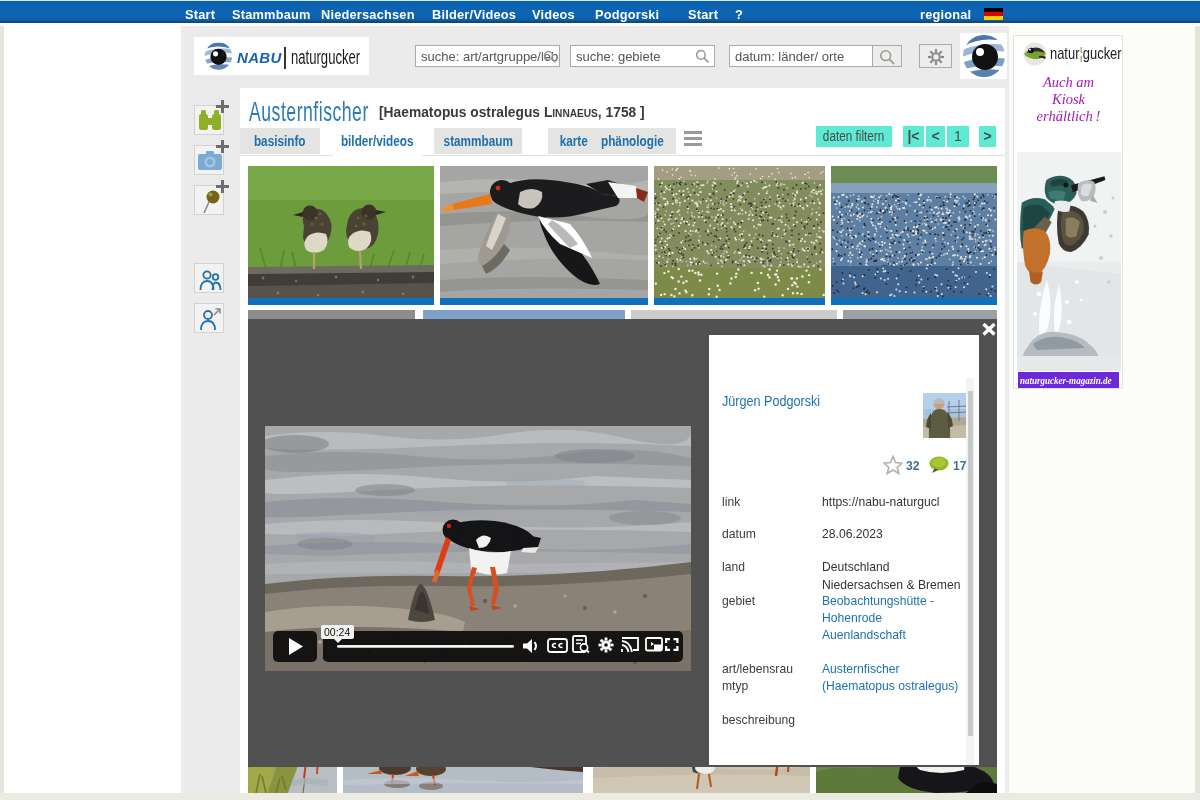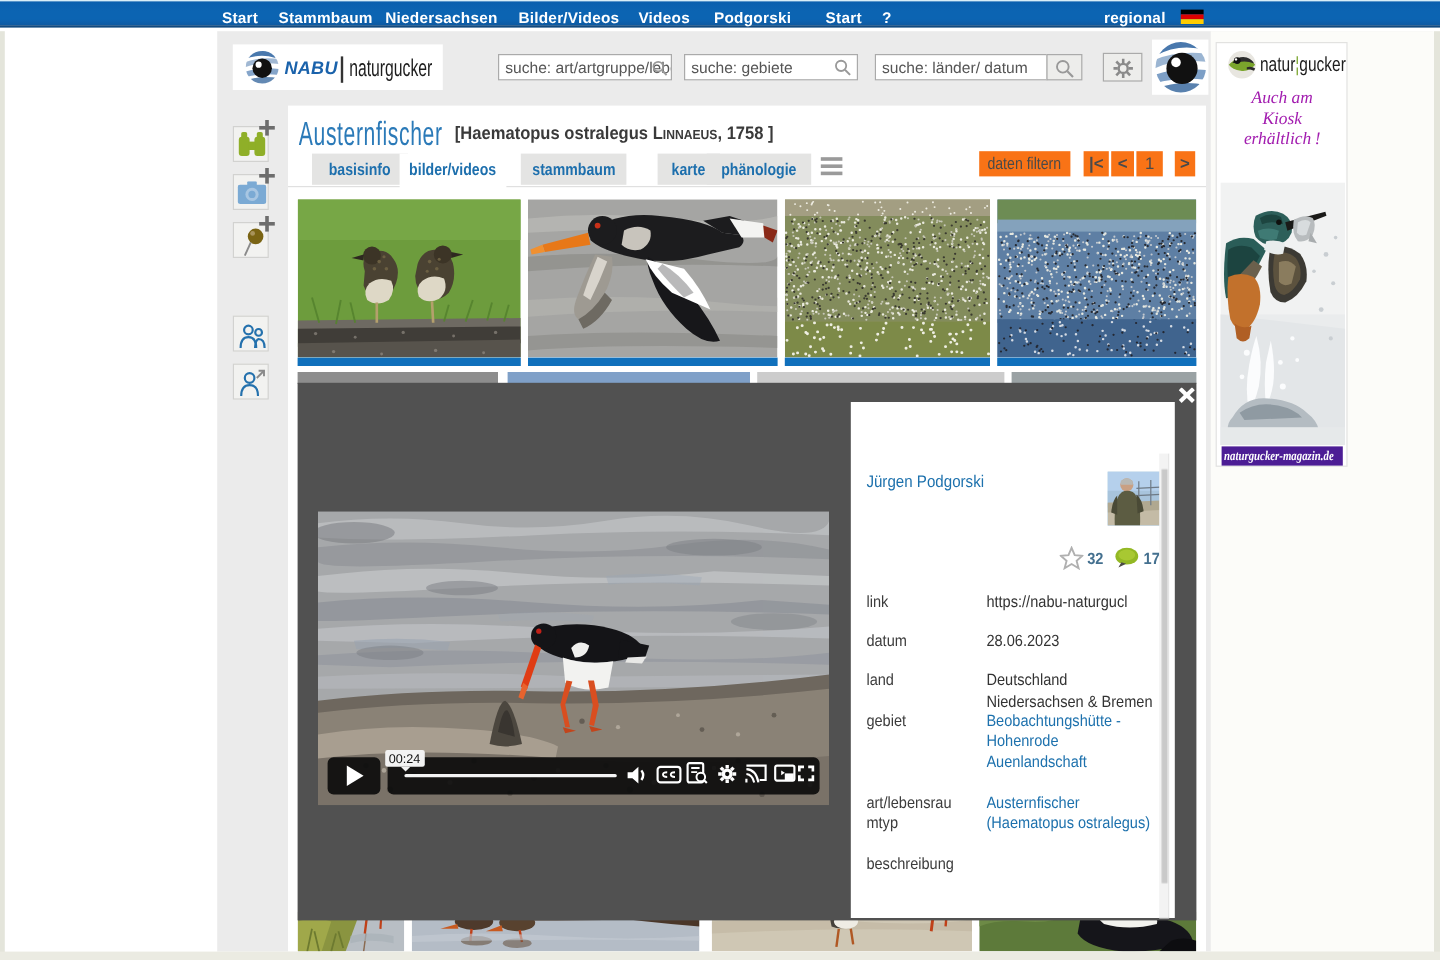--- a/index.html
+++ b/index.html
@@ -28,21 +28,21 @@
 #panel { position:absolute; left:240px; top:88px; width:765px; height:705px; background:#fff; }
 #title { position:absolute; left:249px; top:96px; font-size:28px; color:#2b7ab8; letter-spacing:0.8px;
   transform:scaleX(0.63) translateZ(0); transform-origin:0 0; white-space:nowrap; }
 #latin { position:absolute; left:379px; top:103px; font-size:15px; font-weight:bold; color:#3a3a3a;
   transform:scaleX(0.92) translateZ(0); transform-origin:0 0; white-space:nowrap; }
 .tab { position:absolute; top:128px; height:26px; background:#e4e4e3; color:#1d6fad;
   font-size:14px; font-weight:bold; text-align:center; line-height:26px; }
 .tab span, .gbtn span { display:inline-block; transform:scaleX(0.84) translateZ(0); transform-origin:50% 50%; white-space:nowrap; }
 .tab.active { background:#fff; height:29px; z-index:3; }
 #hr1 { position:absolute; left:240px; top:155px; width:765px; height:1px; background:#e0e0e0; }
-.gbtn { position:absolute; top:126px; height:21px; background:#f97316; color:#4a4a4a;
+.gbtn { position:absolute; top:126px; height:21px; background:#5eead4; color:#4a4a4a;
   font-size:14px; text-align:center; line-height:20px; }
 
 .ph { position:absolute; overflow:hidden; }
 .bluebar { position:absolute; height:7px; background:#1070bc; }
 
 #overlay { position:absolute; left:248px; top:319px; width:749px; height:448px; background:#515151; }
 #closex { position:absolute; left:982px; top:323px; }
 #video { position:absolute; left:265px; top:426px; width:426px; height:245px; overflow:hidden; }
 #infopanel { position:absolute; left:709px; top:335px; width:270px; height:430px; background:#fff; }
 #infohead { position:absolute; left:0; top:0; width:270px; height:43px; background:#0a6ab4;
@@ -115,21 +115,21 @@
       <circle cx="5.5" cy="5.5" r="4" fill="none" stroke="#999" stroke-width="1.4"></circle>
       <line x1="8.6" y1="8.6" x2="12.5" y2="12.5" stroke="#999" stroke-width="1.6"></line>
     </svg>
 </div>
 <div class="sinput" style="left:570px; width:145px;">suche: gebiete
   <svg class="abs" style="right:4px; top:3px;" width="15" height="15" viewBox="0 0 14 14">
       <circle cx="5.5" cy="5.5" r="4" fill="none" stroke="#999" stroke-width="1.4"></circle>
       <line x1="8.6" y1="8.6" x2="12.5" y2="12.5" stroke="#999" stroke-width="1.6"></line>
     </svg>
 </div>
-<div class="sinput" style="left:729px; width:144px;">suche: länder/ datum</div>
+<div class="sinput" style="left:729px; width:144px;">datum: länder/ orte</div>
 <div class="sbtn" style="left:872px; width:30px;">
   <svg class="abs" style="left:6px; top:3px;" width="17" height="17" viewBox="0 0 14 14">
       <circle cx="5.5" cy="5.5" r="4" fill="none" stroke="#999" stroke-width="1.3"></circle>
       <line x1="8.6" y1="8.6" x2="12.5" y2="12.5" stroke="#999" stroke-width="1.5"></line>
     </svg>
 </div>
 <div class="sbtn" style="left:919px; top:44px; width:33px; height:24px;">
   <svg class="abs" style="left:7px; top:3px;" width="18" height="18" viewBox="0 0 20 20">
     <g stroke="#8a8a8a" stroke-width="2.4" fill="none">
       <line x1="10" y1="1" x2="10" y2="5"></line>
@@ -210,21 +210,21 @@
       <line x1="15" y1="8" x2="21" y2="2"></line>
         <path d="M16.5 2 L 21 2 L 21 6.5" fill="none"></path>
     </g>
   </svg>
 </div>
 
 <div id="panel"></div>
 <div id="title">Austernfischer</div>
 <div id="latin">[Haematopus ostralegus <span style="font-variant:small-caps;">Linnaeus</span>, 1758 ]</div>
 
-<div class="tab" style="left:260px; width:80px;"><span>basisinfo</span></div>
+<div class="tab" style="left:240px; width:80px;"><span>basisinfo</span></div>
 <div class="tab active" style="left:333px; width:89px;"><span>bilder/videos</span></div>
 <div class="tab" style="left:434px; width:88px;"><span>stammbaum</span></div>
 <div class="tab" style="left:533px; width:52px;margin-left:15px;"><span>karte</span></div>
 <div class="tab" style="left:589px; width:87px;"><span>phänologie</span></div>
 <div id="hr1"></div>
 <div class="abs" style="left:684px; top:131px;">
   <div style="width:18px;height:3px;background:#9a9a9a;margin-bottom:3px;"></div>
   <div style="width:18px;height:3px;background:#9a9a9a;margin-bottom:3px;"></div>
   <div style="width:18px;height:3px;background:#9a9a9a;"></div>
 </div>
@@ -667,19 +667,19 @@
 
         <path d="M40 50 Q 50 48 58 52 L 56 62 Q 46 64 38 58 Z" fill="#e8ecec"></path>
 
         <path d="M58 32 L 96 22 L 97 26 L 60 40 Z" fill="#1a1a18"></path>
         <path d="M66 30 Q 76 24 84 28 Q 88 34 84 44 Q 78 52 70 50 Q 64 44 66 30 Z" fill="#b8bcbe"></path>
         <path d="M70 32 Q 78 28 82 32 L 78 44 Q 72 46 69 42 Z" fill="#d8dcde"></path>
         <path d="M82 42 L 88 52 L 80 50 Z" fill="#a8acae"></path>
       </g>
     </svg>
   </div>
-  <div class="abs" style="left:4px; top:336px; width:101px; height:16px; background:#4c1d95; overflow:hidden;">
+  <div class="abs" style="left:4px; top:336px; width:101px; height:16px; background:#6d28d9; overflow:hidden;">
     <div class="abs" style="left:2px; top:1px; color:#fff; font-size:11px; font-style:italic; font-weight:bold;
          line-height:14px; font-family:'Liberation Serif', serif; white-space:nowrap;
          transform:scaleX(0.82) translateZ(0); transform-origin:0 0;">naturgucker-magazin.de</div>
   </div>
 </div>
 <div id="botstrip"></div>
 
 </body></html>

